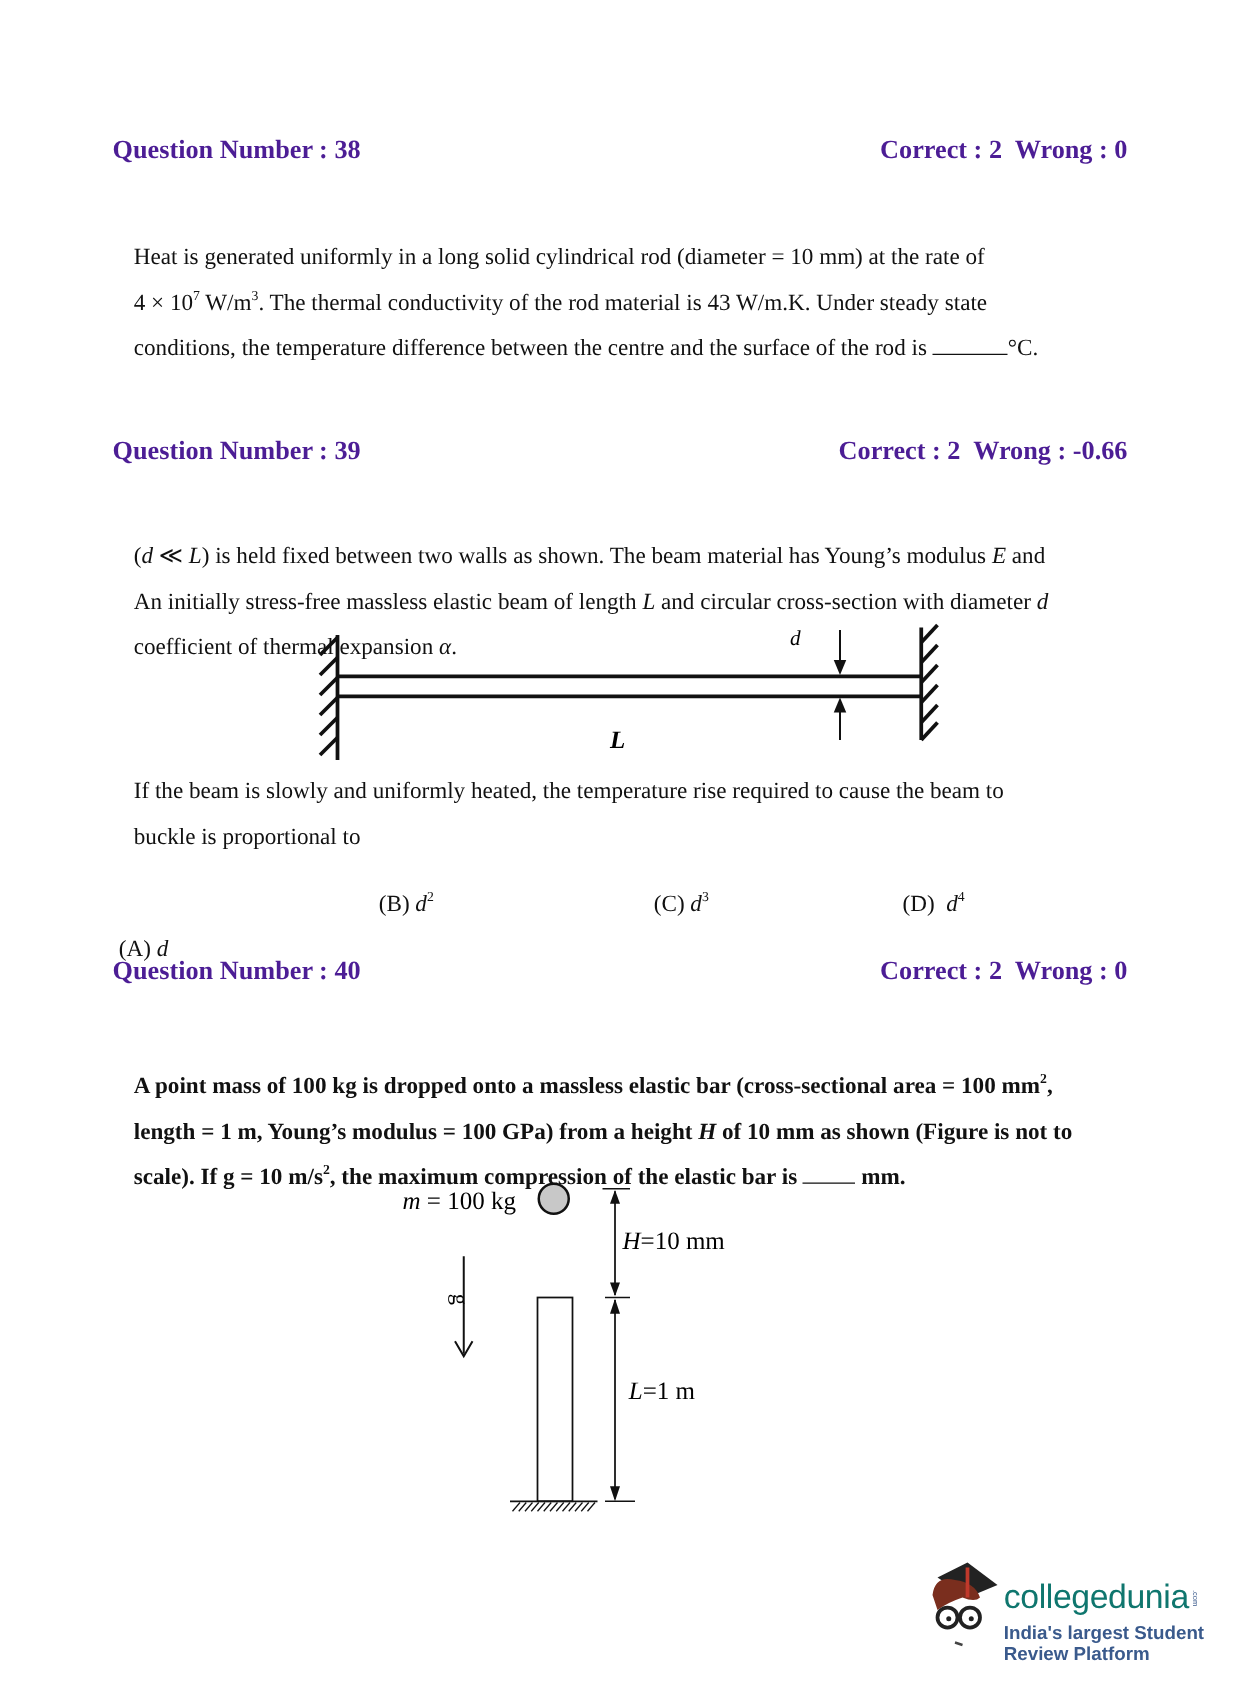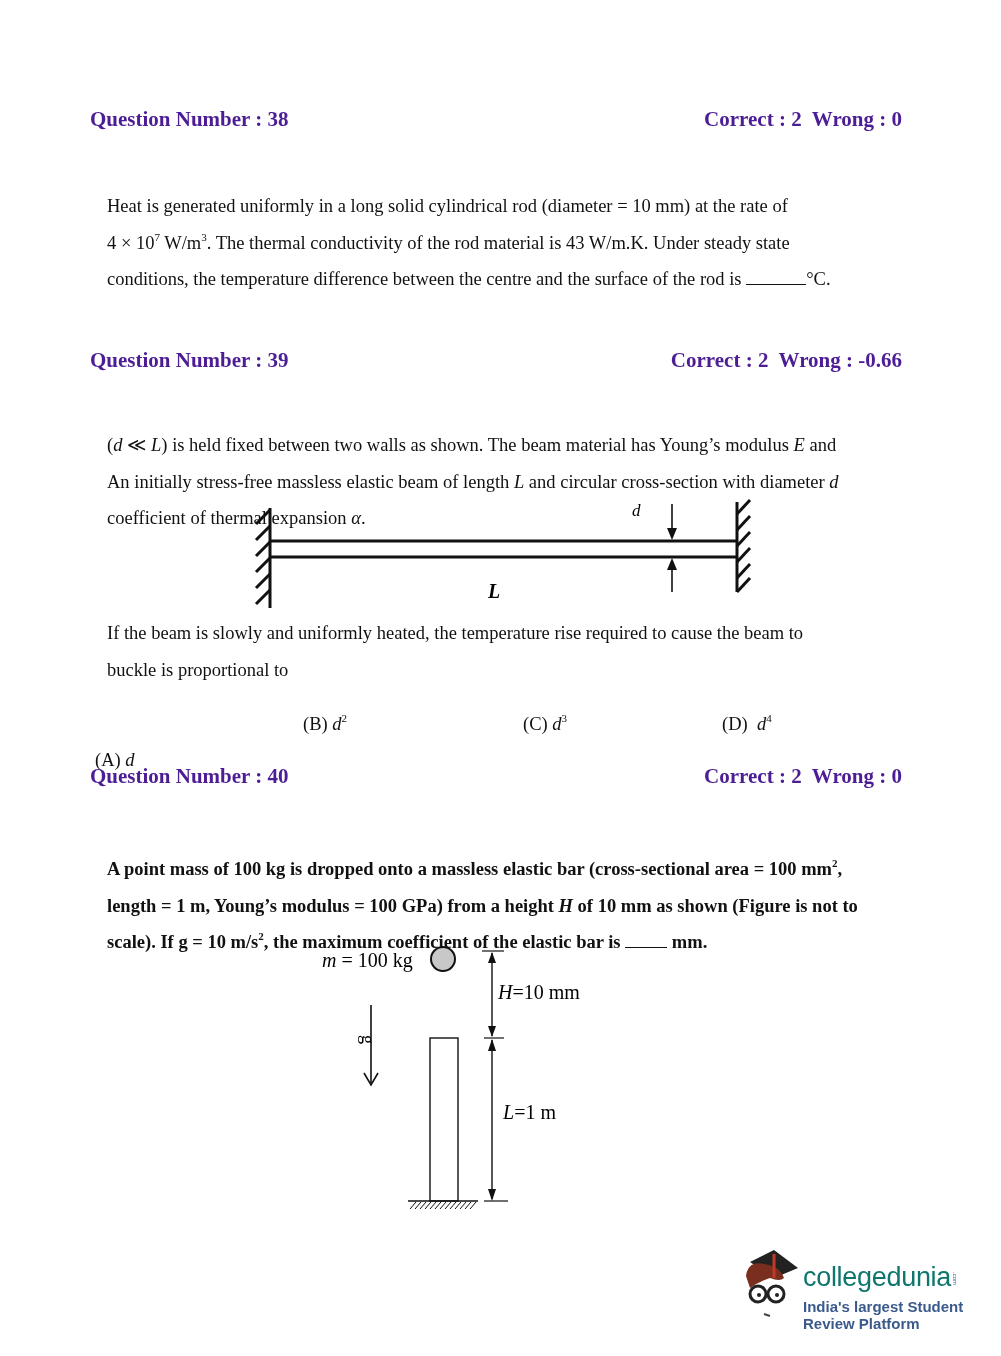--- a/index.html
+++ b/index.html
@@ -93,21 +93,21 @@
 <div class="opt" style="left:722px; top:714px;"><span style="white-space:pre;">(D)  </span><i class="v">d</i><sup>4</sup></div>
 
 <div class="qhead" style="top:764px;text-align:right;">
   <span class="left">Question Number : 40</span>
   <span class="right">Correct : 2  Wrong : 0</span>
 </div>
 
 <div class="para" style="top:845px;font-weight:bold;">
   <p><span>A point mass of 100 kg is dropped onto a massless elastic bar (cross-sectional area = 100 mm</span><sup>2</sup><span>,</span></p>
   <p><span>length = 1 m, Young’s modulus = 100 GPa) from a height </span><i class="v">H</i><span> of 10 mm as shown (Figure is not to</span></p>
-  <p><span>scale). If g = 10 m/s</span><sup>2</sup><span>, the maximum coefficient of the elastic bar is</span> <span class="blank" style="width:42px;"></span> <span>mm.</span></p>
+  <p><span>scale). If g = 10 m/s</span><sup>2</sup><span>, the maximum compression of the elastic bar is</span> <span class="blank" style="width:42px;"></span> <span>mm.</span></p>
 </div>
 
 <svg class="abs" style="left:300px; top:935px;" width="320" height="290" viewBox="0 0 320 290">
 
   <text x="22" y="32" font-size="20"><tspan font-style="italic">m</tspan><tspan> = 100 kg</tspan></text>
   <circle cx="143" cy="24" r="12" fill="#c8c8c8" stroke="#111" stroke-width="2"></circle>
 
   <line x1="71" y1="70" x2="71" y2="148" stroke="#111" stroke-width="1.6"></line>
   <polyline points="64,138 71,150 78,138" fill="none" stroke="#111" stroke-width="1.6"></polyline>
   <text x="0" y="0" font-size="18" transform="translate(62,100) rotate(90)">g</text>

